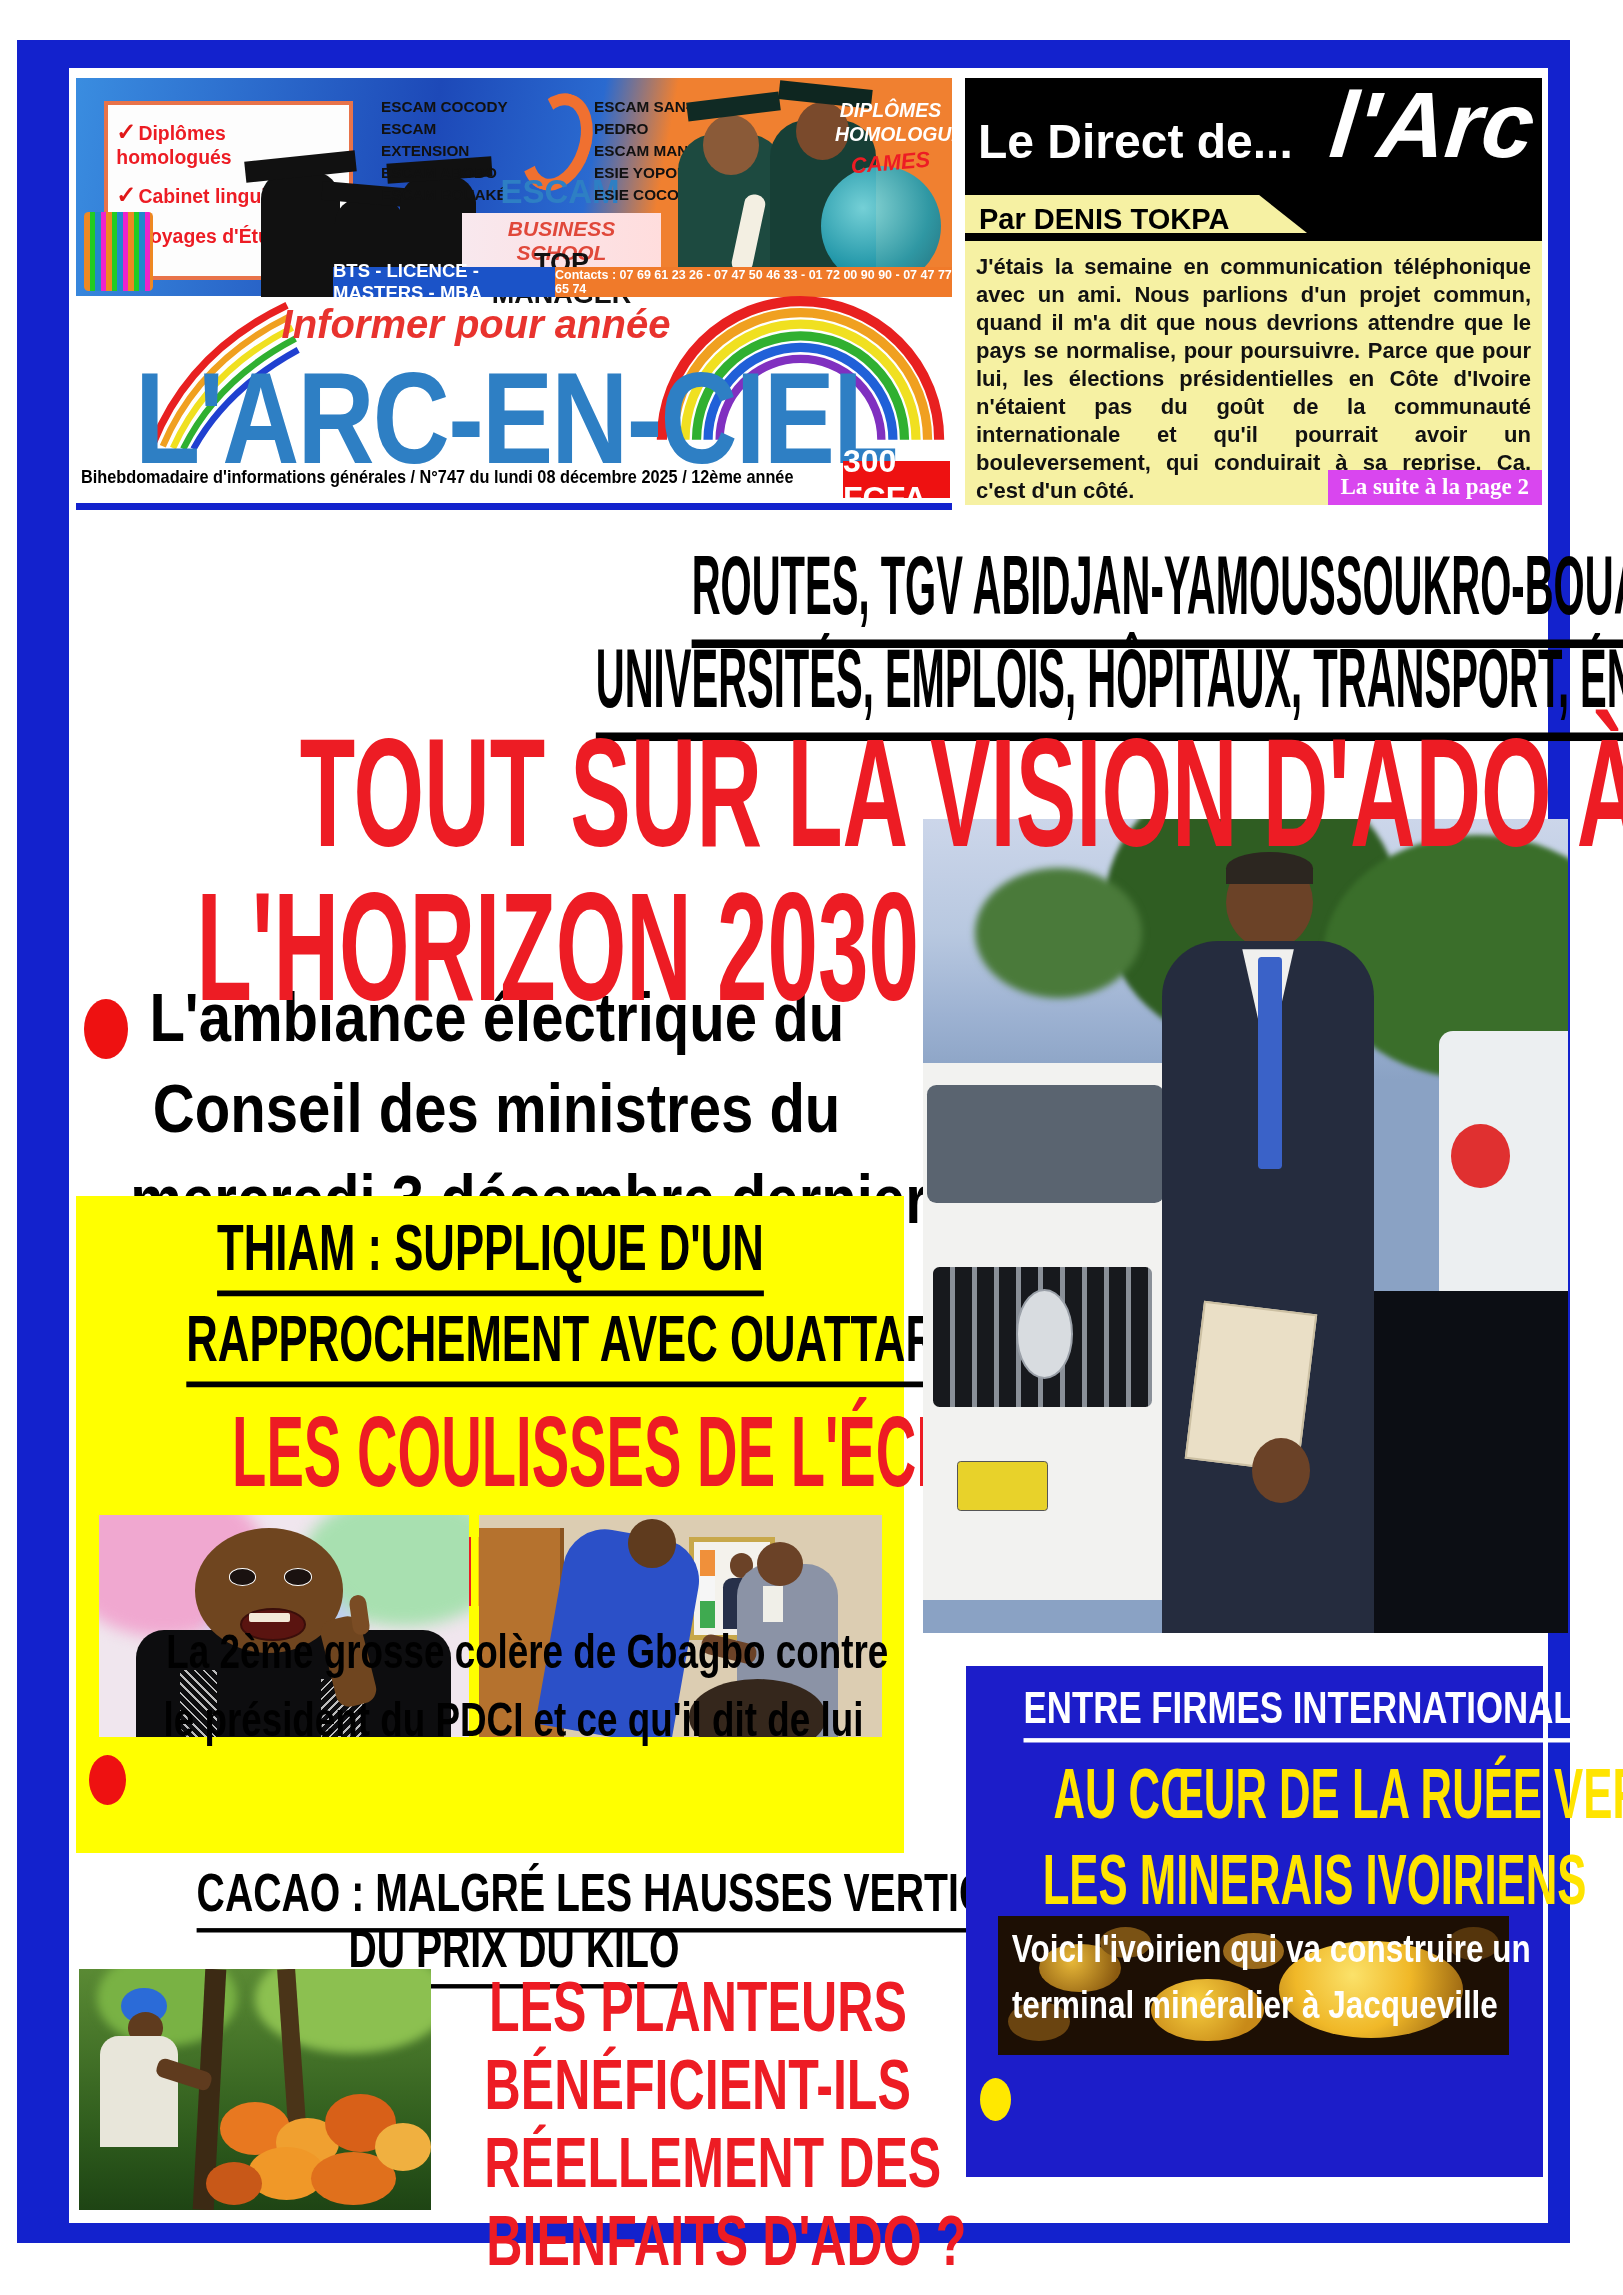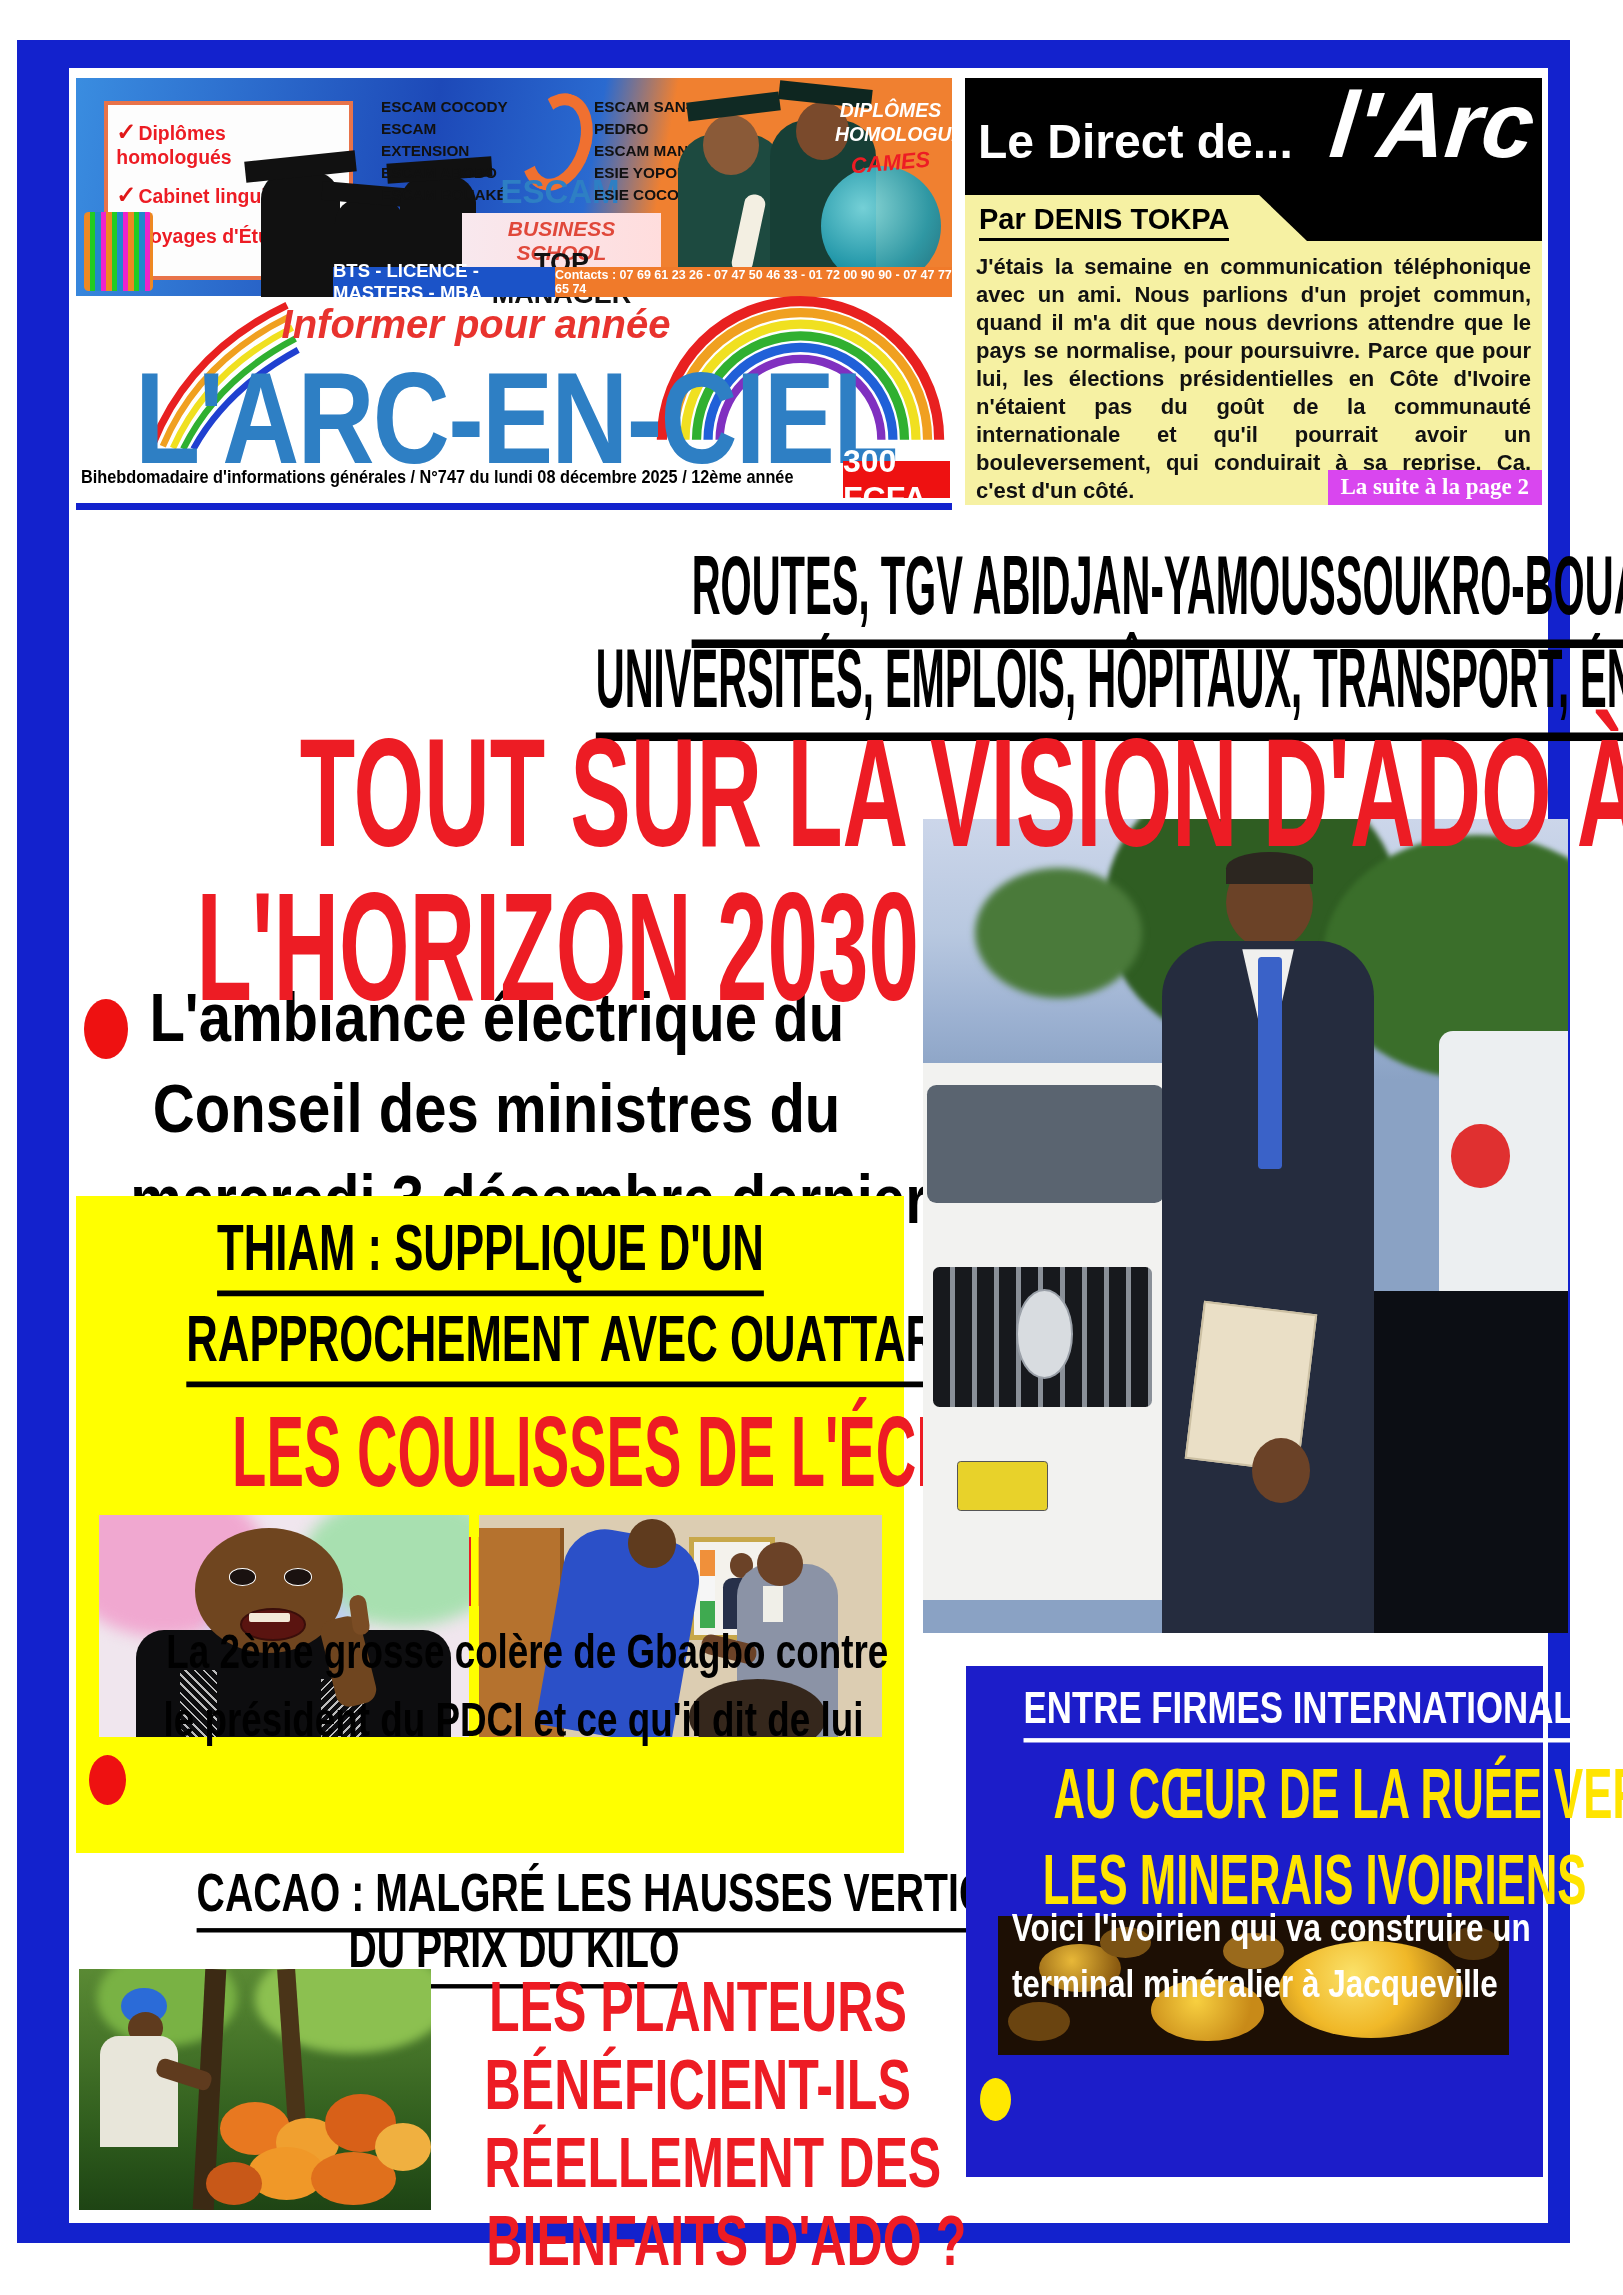--- a/index.html
+++ b/index.html
@@ -94,21 +94,21 @@
 
     <div class="abs" style="left:479px;top:189px;width:397px;height:30px;background:#f07a2a;display:flex;align-items:center;justify-content:center;">
       <span style="color:#fff;font-size:12.5px;font-weight:bold;">Contacts : 07 69 61 23 26 - 07 47 50 46 33 - 01 72 00 90 90 - 07 47 77 65 74</span>
     </div>
   </div>
 
   <div class="abs" style="left:965px;top:78px;width:577px;height:427px;">
     <div class="abs" style="left:0;top:0;width:577px;height:163px;background:#000;">
       <span class="abs white" style="left:13px;top:36px;font-size:48px;font-weight:bold;">Le Direct de...</span>
       <span class="abs white" style="left:366px;top:-5.6px;font-size:93px;font-weight:bold;font-style:italic;transform:skewX(-6deg);">l'Arc</span>
-      <div class="abs byline-tab" style="left:0;top:117px;width:342px;height:46px;">
+      <div class="abs byline-tab" style="left:0;top:117px;width:342px;height:38px;">
         <span style="display:inline-block;margin:8.3px 0 0 14px;font-size:29px;font-weight:bold;color:#000;border-bottom:3.2px solid #000;padding-bottom:1.9px;">Par DENIS TOKPA</span>
       </div>
     </div>
     <div class="abs" style="left:0;top:163px;width:577px;height:264px;background:#f6f1a3;overflow:hidden;">
       <div style="margin:12px 11px 0 11px;font-size:22px;line-height:28px;font-weight:bold;color:#111;text-align:justify;">J'étais la semaine en communication téléphonique avec un ami. Nous parlions d'un projet commun, quand il m'a dit que nous devrions attendre que le pays se normalise, pour poursuivre. Parce que pour lui, les élections présidentielles en Côte d'Ivoire n'étaient pas du goût de la communauté internationale et qu'il pourrait avoir un bouleversement, qui conduirait à sa reprise. Ça, c'est d'un côté.</div>
       <div class="abs suite" style="right:0;bottom:0;font-size:23px;padding:4.6px 13px;">La suite à la page 2</div>
     </div>
   </div>
 
   <div>
@@ -296,20 +296,20 @@
     <div class="pht" style="left:32px;top:250px;width:511px;height:139px;background:#1d0f04;">
       <div class="blob" style="left:55%;top:18%;width:36%;height:70%;background:radial-gradient(circle at 40% 35%,#fbe26a,#f0b828 45%,#9a6612 90%);"></div>
       <div class="blob" style="left:30%;top:45%;width:22%;height:45%;background:radial-gradient(circle at 40% 35%,#f8d040,#c88a18 70%);"></div>
       <div class="blob" style="left:8%;top:20%;width:16%;height:35%;background:radial-gradient(circle at 40% 35%,#e8b838,#8a5a10 80%);"></div>
       <div class="blob" style="left:2%;top:62%;width:12%;height:28%;background:#6a4410;"></div>
       <div class="blob" style="left:20%;top:8%;width:10%;height:22%;background:#7a5214;"></div>
       <div class="blob" style="left:44%;top:12%;width:12%;height:26%;background:#9a6a1c;"></div>
       <div class="blob" style="left:88%;top:8%;width:10%;height:24%;background:#55350c;"></div>
     </div>
     <div class="dot" style="left:14px;top:412px;width:31px;height:43px;background:#ffe800;"></div>
-    <div class="center" style="line-height:46px;font-weight:bold;color:#fff;">
+    <div class="center" style="margin-top:21px;line-height:46px;font-weight:bold;color:#fff;">
       <div><span class="cond" style="font-size:37px;transform:scale(0.85,1.05);">Voici l'ivoirien qui va construire un</span></div>
       <div><span class="cond" style="font-size:37px;transform:scale(0.85,1.05);">terminal minéralier à Jacqueville</span></div>
     </div>
   </div>
 
 </div>
 
 
 </body></html>

